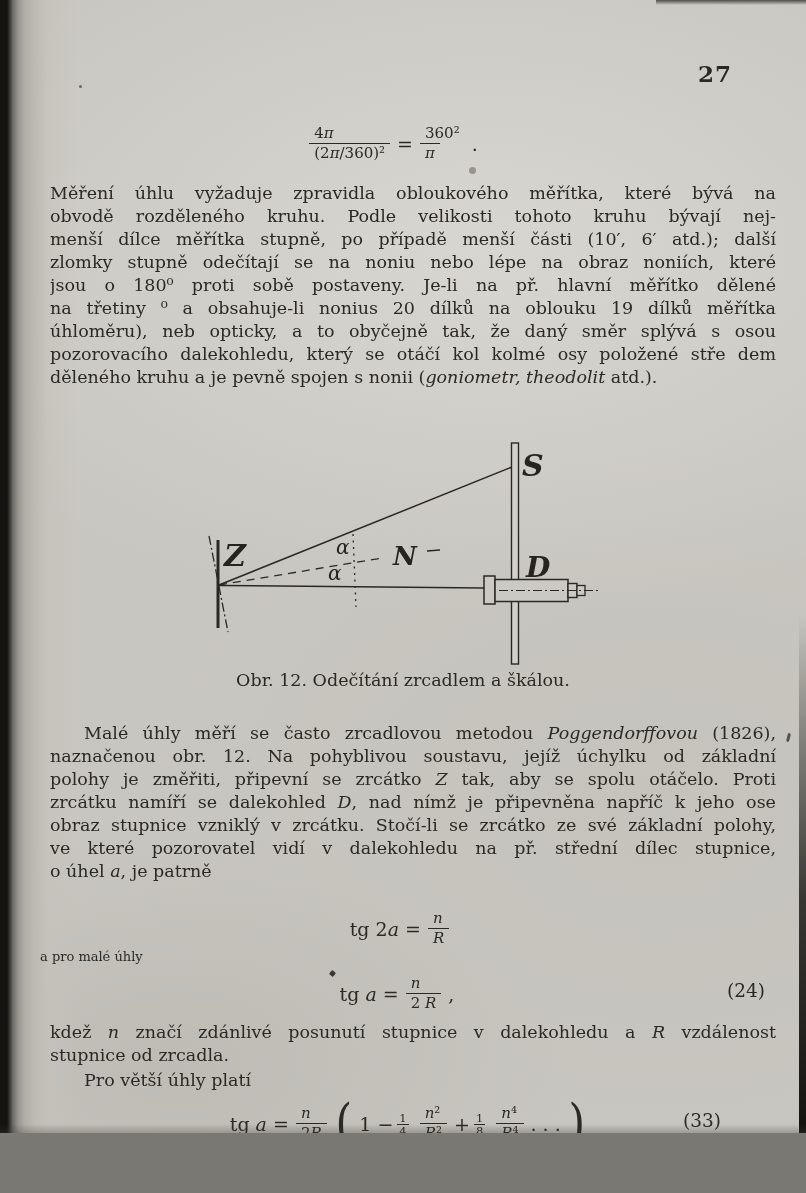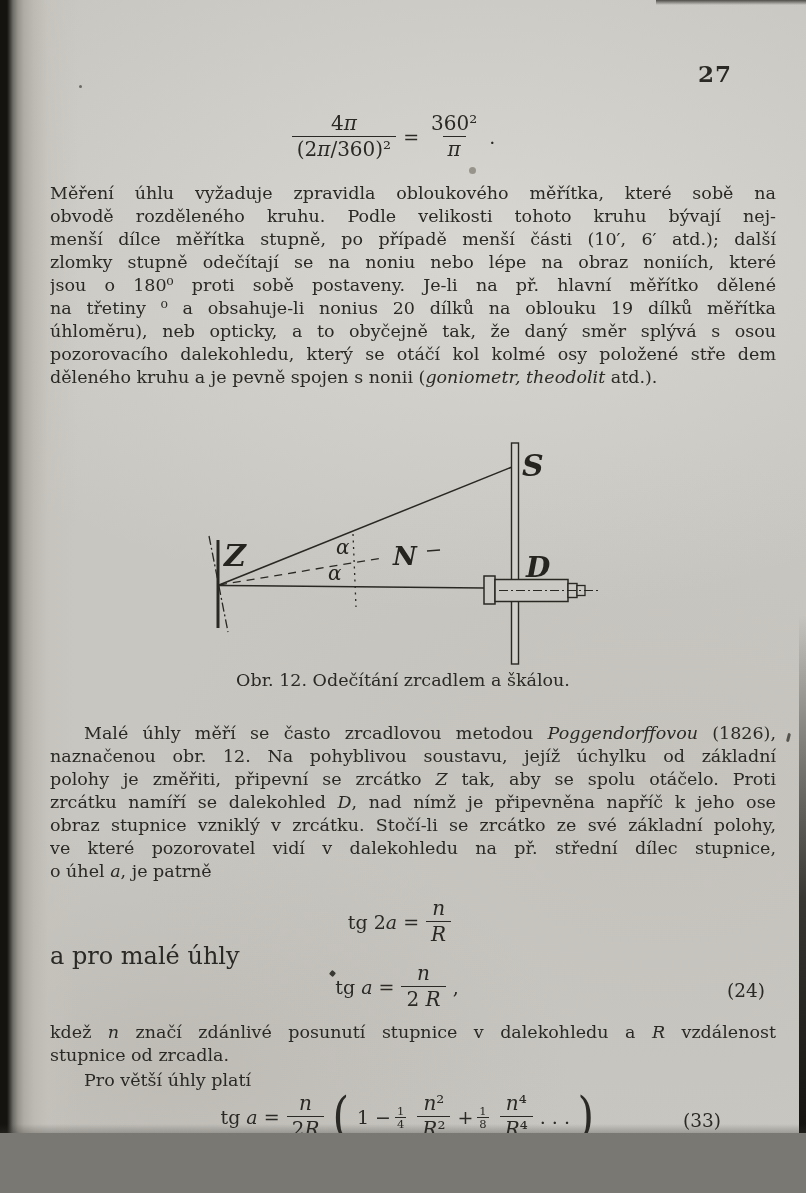--- a/index.html
+++ b/index.html
@@ -23,25 +23,25 @@
   .edge-bottom{position:absolute;left:0;right:0;bottom:0;height:9px;pointer-events:none;
     background:linear-gradient(0deg,rgba(60,58,52,0.30),rgba(60,58,52,0));}
 
   .pagenum{position:absolute;left:698px;top:60px;font-size:23px;font-weight:bold;letter-spacing:1px;}
 
   
   .para{position:absolute;left:50px;width:726px;font-size:17.5px;line-height:23px;}
   .jline{text-align:justify;text-align-last:justify;height:23px;overflow:hidden;white-space:normal;}
   .jline.last{text-align-last:auto;}
   .jline.ind{text-indent:34px;}
-  .single{position:absolute;left:50px;font-size:24px;line-height:23px;}
+  .single{position:absolute;left:40px;font-size:13px;line-height:23px;}
 
   
   .eqrow{position:absolute;left:0;width:806px;display:flex;justify-content:center;align-items:center;font-size:19px;}
-  .frac{display:inline-flex;flex-direction:column;align-items:center;margin:0 7px;font-size:20px;line-height:1.15;}
+  .frac{display:inline-flex;flex-direction:column;align-items:flex-start;margin:13px 7px;font-size:15px;line-height:1.15;}
   .frac .den{border-top:1.5px solid #2b2925;padding:1px 5px 0;}
   .frac .num{padding:0 5px 1px;}
   .sfrac{display:inline-flex;flex-direction:column;align-items:center;margin:0 4px;font-size:11.5px;line-height:1.05;position:relative;top:1px;}
   .sfrac .den{border-top:1px solid #2b2925;padding:0 2px;}
   .eqnum{position:absolute;left:683px;font-size:18.5px;}
   .bigparen{font-size:50px;font-weight:400;line-height:0;position:relative;top:-1px;transform:scaleX(0.85);}
   .mspace{display:inline-block;width:6px;}
   i{font-style:italic;}
 
   .caption{position:absolute;left:0;top:670px;width:806px;text-align:center;font-size:17.5px;}
@@ -71,21 +71,21 @@
     </span>
     <span>=</span>
     <span class="frac">
       <span class="num">360²</span>
       <span class="den"><i>π</i></span>
     </span>
     <span>.</span>
   </div>
 
   <div class="para" style="top:182px;">
-      <div class="jline">Měření úhlu vyžaduje zpravidla obloukového měřítka, které sobě na</div>
+      <div class="jline">Měření úhlu vyžaduje zpravidla obloukového měřítka, které bývá na</div>
       <div class="jline">obvodě rozděleného kruhu. Podle velikosti tohoto kruhu bývají nej-</div>
       <div class="jline">menší dílce měřítka stupně, po případě menší části (10′, 6′ atd.); další</div>
       <div class="jline">zlomky stupně odečítají se na noniu nebo lépe na obraz noniích, které</div>
       <div class="jline">jsou o 180⁰ proti sobě postaveny. Je-li na př. hlavní měřítko dělené</div>
       <div class="jline">na třetiny ⁰ a obsahuje-li nonius 20 dílků na oblouku 19 dílků měřítka</div>
       <div class="jline">úhloměru), neb opticky, a to obyčejně tak, že daný směr splývá s osou</div>
       <div class="jline">pozorovacího dalekohledu, který se otáčí kol kolmé osy položené stře dem</div>
       <div class="jline last">děleného kruhu a je pevně spojen s nonii (<i>goniometr, theodolit</i> atd.).</div>
     </div>
 

